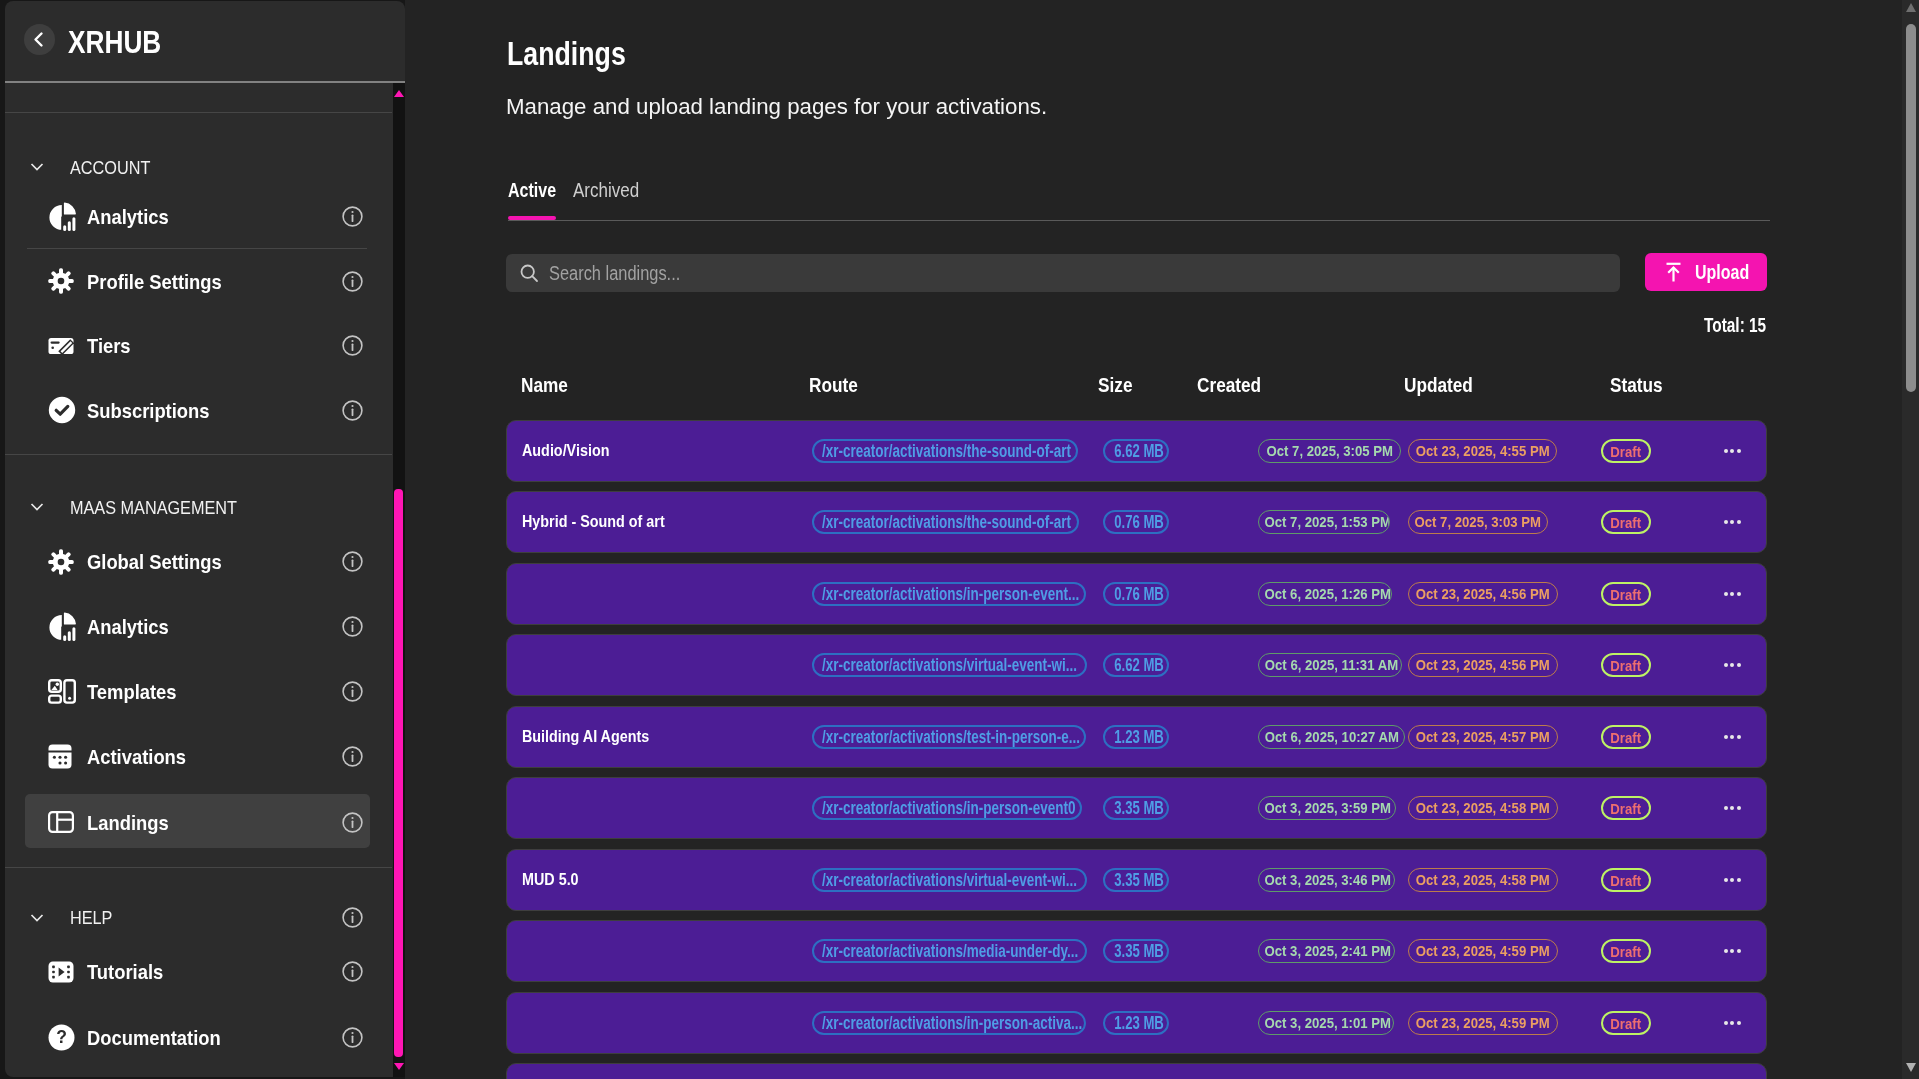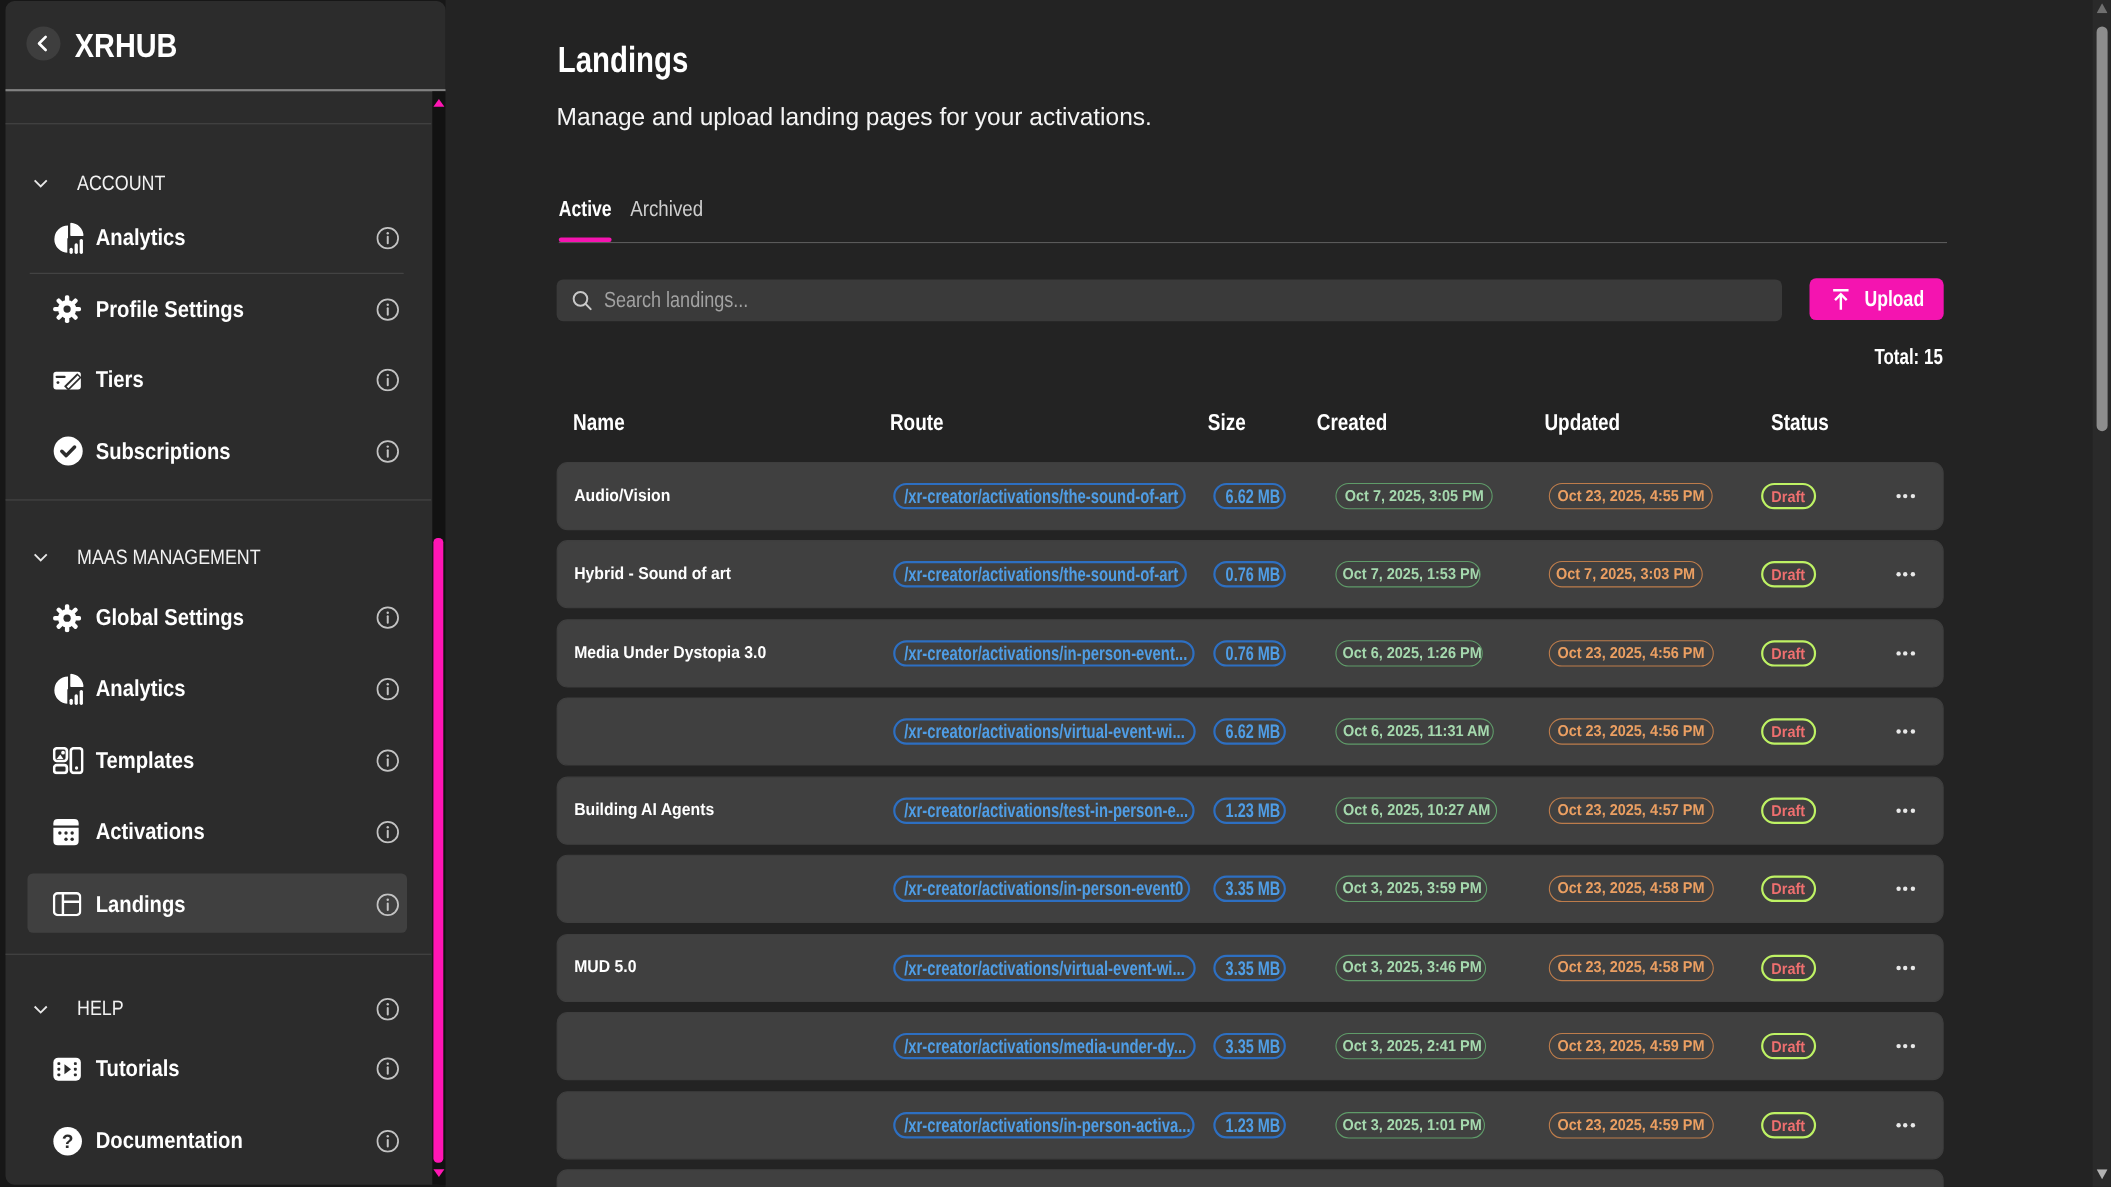--- a/index.html
+++ b/index.html
@@ -14,29 +14,29 @@
   border-bottom:7px solid #ff16b4; position:absolute; left:1.2px; }
 .tri-dn { width:0; height:0; border-left:5px solid transparent; border-right:5px solid transparent;
   border-top:7px solid #ff16b4; position:absolute; left:1.2px; }
 .sline { position:absolute; height:1px; background:#464646; }
 #main { position:absolute; left:405px; top:0; width:1497px; height:1079px; background:#232323; }
 #tabbar { position:absolute; left:508px; top:215.5px; width:48px; height:4px; border-radius:2px; background:#f414b0; }
 #tabline { position:absolute; left:508px; top:219.5px; width:1262px; height:1px; background:#5a5a5a; }
 #search { position:absolute; left:506px; top:253.5px; width:1114px; height:38px; border-radius:6px; background:#3a3a3a; }
 #upload { position:absolute; left:1645px; top:253px; width:121.5px; height:38px; border-radius:6px; background:#f414b0; }
 .row { position:absolute; left:506px; width:1260.5px; height:62px; border-radius:10px;
-  background:#404040; border:1px solid #3e3e3e; }
+  background:#4c1d95; border:1px solid #3e3e3e; }
 .rname { position:absolute; left:15px; top:0; height:60px; line-height:60px;
   font-size:15.6px; font-weight:bold; color:#fff; white-space:nowrap; }
 .rname span { display:inline-block; transform:scaleX(0.92); transform-origin:left center; }
 .pill { position:absolute; top:50%; transform:translateY(-50%); height:24px;
   border-radius:12px; white-space:nowrap; overflow:hidden; }
 .pill span { display:inline-block; }
 .blue2 { border:2px solid #2d6fc2; color:#4f9de5; }
-.green { border:1px solid #5f9b69; color:#a5d9ae; }
+.green { border:1px solid #5f9b69; color:#a5d9ae;margin-left:44px; }
 .orange { border:1px solid #bd7c4b; color:#eb9f62; }
 .red2 { border:2px solid #bef264; color:#ee6f6f; }
 .rtx { font-size:18px; font-weight:bold; line-height:20px; margin-left:8px;
   transform:scaleX(0.75); transform-origin:left center; }
 .stx { font-size:18px; font-weight:bold; line-height:20px;
   transform:scaleX(0.73); transform-origin:center center; }
 .dtx { font-size:14.3px; font-weight:bold; line-height:22px;
   transform:scaleX(0.92); transform-origin:center center; }
 .ctr { text-align:center; }
 .dots { position:absolute; left:1216.8px; top:50%; transform:translateY(-50%); display:flex; gap:2.5px; }
@@ -294,21 +294,20 @@
 <div class="pill green ctr" style="left:707px;width:132px"><span class="dtx">Oct 7, 2025, 1:53 PM</span></div>
 <div class="pill orange ctr" style="left:901px;width:140px"><span class="dtx">Oct 7, 2025, 3:03 PM</span></div>
 <div class="pill red2 ctr" style="left:1093.5px;width:50px"><span class="dtx">Draft</span></div>
 <div class="dots">
       <i></i>
       <i></i>
       <i></i>
     </div>
 </div>
 <div class="row" style="top:562.5px">
-<div class="rname"><span>Media Under Dystopia 3.0</span></div>
 <div class="pill blue2" style="left:304.5px;width:274.5px"><span class="rtx">/xr-creator/activations/in-person-event...</span></div>
 <div class="pill blue2 ctr" style="left:596px;width:65.5px"><span class="stx">0.76 MB</span></div>
 <div class="pill green ctr" style="left:707px;width:134px"><span class="dtx">Oct 6, 2025, 1:26 PM</span></div>
 <div class="pill orange ctr" style="left:901px;width:150px"><span class="dtx">Oct 23, 2025, 4:56 PM</span></div>
 <div class="pill red2 ctr" style="left:1093.5px;width:50px"><span class="dtx">Draft</span></div>
 <div class="dots">
       <i></i>
       <i></i>
       <i></i>
     </div>

